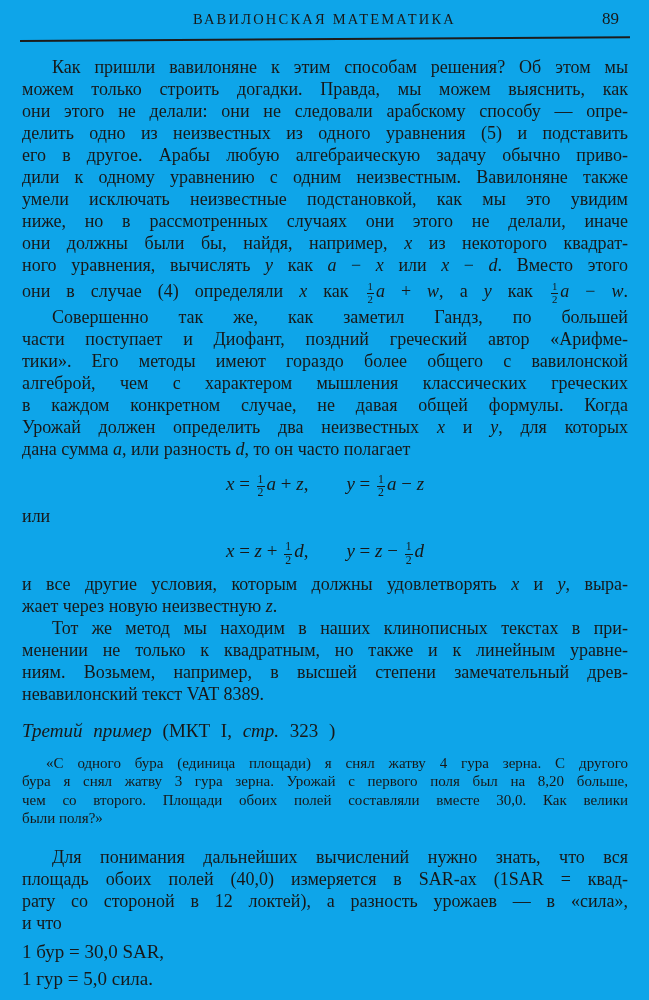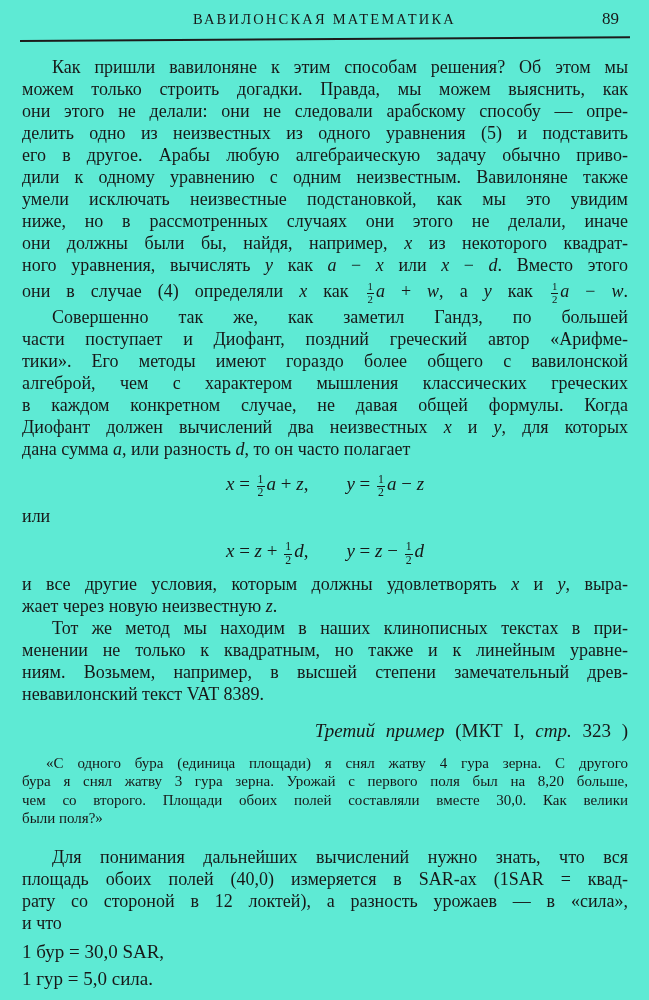--- a/index.html
+++ b/index.html
@@ -21,36 +21,36 @@
   .content{position:absolute;top:56px;left:22px;width:606px;font-size:18px;line-height:22px;}
   .para{margin:0;}
   .line{}
   .jl{text-align:justify;text-align-last:justify;}
   .ll{text-align:left;}
   .indent{text-indent:30px;}
   .tall{line-height:30px;}
   .small .line{font-size:15px;line-height:18.5px;}
   .small .indent{text-indent:24px;}
   .formula{text-align:center;font-size:19px;line-height:30px;margin:9px 0 5px;}
-  .heading{text-align:right;font-size:19px;line-height:24px;margin:14px 0 11px;word-spacing:6px;}
+  .heading{text-align:left;font-size:19px;line-height:24px;margin:14px 0 11px;word-spacing:6px;}
   .eqns{text-align:left;font-size:19px;line-height:27px;margin-top:4px;}
   [data-name="paragraph-understanding"]{margin-top:18px;}
   .mi{font-style:italic;}
   .frac{
     display:inline-block;vertical-align:-0.55em;text-align:center;
     font-size:0.6em;line-height:1.1;font-style:normal;margin:0 2px;
   }
   .formula .frac{font-size:0.62em;}
   .frac .fn{display:block;padding:0 1px;}
   .frac .fd{display:block;border-top:1px solid currentColor;padding:0 1px;}
 </style>
 </head>
 <body>
 
-<div class="page" data-name="book-page" style="background: #5eead4; color: rgb(24, 24, 24);">
+<div class="page" data-name="book-page" style="background: #0ea5e9; color: rgb(24, 24, 24);">
   <div class="htitle" data-name="running-header-title">ВАВИЛОНСКАЯ МАТЕМАТИКА</div>
   <div class="pagenum" data-name="page-number">89</div>
   <div class="rule" data-name="header-rule" style="background: rgb(28, 28, 28);"></div>
   <div class="content" data-name="page-body">
       <div class="para" data-name="paragraph-intro">
         <div class="line jl indent" data-name="text-line"><span data-name="text-run">Как пришли вавилоняне к этим способам решения? Об этом мы</span></div>
         <div class="line jl" data-name="text-line"><span data-name="text-run">можем только строить догадки. Правда, мы можем выяснить, как</span></div>
         <div class="line jl" data-name="text-line"><span data-name="text-run">они этого не делали: они не следовали арабскому способу — опре-</span></div>
         <div class="line jl" data-name="text-line"><span data-name="text-run">делить одно из неизвестных из одного уравнения (5) и подставить</span></div>
         <div class="line jl" data-name="text-line"><span data-name="text-run">его в другое. Арабы любую алгебраическую задачу обычно приво-</span></div>
@@ -60,21 +60,21 @@
         <div class="line jl" data-name="text-line"><span data-name="text-run">они должны были бы, найдя, например, </span><span class="mi" data-name="math-var">x</span><span data-name="text-run"> из некоторого квадрат-</span></div>
         <div class="line jl" data-name="text-line"><span data-name="text-run">ного уравнения, вычислять </span><span class="mi" data-name="math-var">y</span><span data-name="text-run"> как </span><span class="mi" data-name="math-var">a</span><span data-name="text-run"> − </span><span class="mi" data-name="math-var">x</span><span data-name="text-run"> или </span><span class="mi" data-name="math-var">x</span><span data-name="text-run"> − </span><span class="mi" data-name="math-var">d</span><span data-name="text-run">. Вместо этого</span></div>
         <div class="line jl tall" data-name="text-line"><span data-name="text-run">они в случае (4) определяли </span><span class="mi" data-name="math-var">x</span><span data-name="text-run"> как </span><span class="frac" data-name="fraction"><span class="fn" data-name="fraction-numerator">1</span><span class="fd" data-name="fraction-denominator">2</span></span><span class="mi" data-name="math-var">a</span><span data-name="text-run"> + </span><span class="mi" data-name="math-var">w</span><span data-name="text-run">, а </span><span class="mi" data-name="math-var">y</span><span data-name="text-run"> как </span><span class="frac" data-name="fraction"><span class="fn" data-name="fraction-numerator">1</span><span class="fd" data-name="fraction-denominator">2</span></span><span class="mi" data-name="math-var">a</span><span data-name="text-run"> − </span><span class="mi" data-name="math-var">w</span><span data-name="text-run">.</span></div>
       </div>
       <div class="para" data-name="paragraph-diophantus">
         <div class="line jl indent" data-name="text-line"><span data-name="text-run">Совершенно так же, как заметил Гандз, по большей</span></div>
         <div class="line jl" data-name="text-line"><span data-name="text-run">части поступает и Диофант, поздний греческий автор «Арифме-</span></div>
         <div class="line jl" data-name="text-line"><span data-name="text-run">тики». Его методы имеют гораздо более общего с вавилонской</span></div>
         <div class="line jl" data-name="text-line"><span data-name="text-run">алгеброй, чем с характером мышления классических греческих</span></div>
         <div class="line jl" data-name="text-line"><span data-name="text-run">в каждом конкретном случае, не давая общей формулы. Когда</span></div>
-        <div class="line jl" data-name="text-line"><span data-name="text-run">Диофант должен вычислений два неизвестных </span><span class="mi" data-name="math-var">x</span><span data-name="text-run"> и </span><span class="mi" data-name="math-var">y</span><span data-name="text-run">, для которых</span></div>
+        <div class="line jl" data-name="text-line"><span data-name="text-run">Урожай должен определить два неизвестных </span><span class="mi" data-name="math-var">x</span><span data-name="text-run"> и </span><span class="mi" data-name="math-var">y</span><span data-name="text-run">, для которых</span></div>
         <div class="line ll" data-name="text-line"><span data-name="text-run">дана сумма </span><span class="mi" data-name="math-var">a</span><span data-name="text-run">, или разность </span><span class="mi" data-name="math-var">d</span><span data-name="text-run">, то он часто полагает</span></div>
       </div>
       <div class="formula" data-name="display-formula-sum"><span class="mi" data-name="math-var">x</span><span data-name="text-run"> = </span><span class="frac" data-name="fraction"><span class="fn" data-name="fraction-numerator">1</span><span class="fd" data-name="fraction-denominator">2</span></span><span class="mi" data-name="math-var">a</span><span data-name="text-run"> + </span><span class="mi" data-name="math-var">z</span><span data-name="text-run">,  </span><span class="mi" data-name="math-var">y</span><span data-name="text-run"> = </span><span class="frac" data-name="fraction"><span class="fn" data-name="fraction-numerator">1</span><span class="fd" data-name="fraction-denominator">2</span></span><span class="mi" data-name="math-var">a</span><span data-name="text-run"> − </span><span class="mi" data-name="math-var">z</span></div>
       <div class="para" data-name="word-or">
         <div class="line ll" data-name="text-line"><span data-name="text-run">или</span></div>
       </div>
       <div class="formula" data-name="display-formula-difference"><span class="mi" data-name="math-var">x</span><span data-name="text-run"> = </span><span class="mi" data-name="math-var">z</span><span data-name="text-run"> + </span><span class="frac" data-name="fraction"><span class="fn" data-name="fraction-numerator">1</span><span class="fd" data-name="fraction-denominator">2</span></span><span class="mi" data-name="math-var">d</span><span data-name="text-run">,  </span><span class="mi" data-name="math-var">y</span><span data-name="text-run"> = </span><span class="mi" data-name="math-var">z</span><span data-name="text-run"> − </span><span class="frac" data-name="fraction"><span class="fn" data-name="fraction-numerator">1</span><span class="fd" data-name="fraction-denominator">2</span></span><span class="mi" data-name="math-var">d</span></div>
       <div class="para" data-name="paragraph-conditions">
         <div class="line jl" data-name="text-line"><span data-name="text-run">и все другие условия, которым должны удовлетворять </span><span class="mi" data-name="math-var">x</span><span data-name="text-run"> и </span><span class="mi" data-name="math-var">y</span><span data-name="text-run">, выра-</span></div>
         <div class="line ll" data-name="text-line"><span data-name="text-run">жает через новую неизвестную </span><span class="mi" data-name="math-var">z</span><span data-name="text-run">.</span></div>

